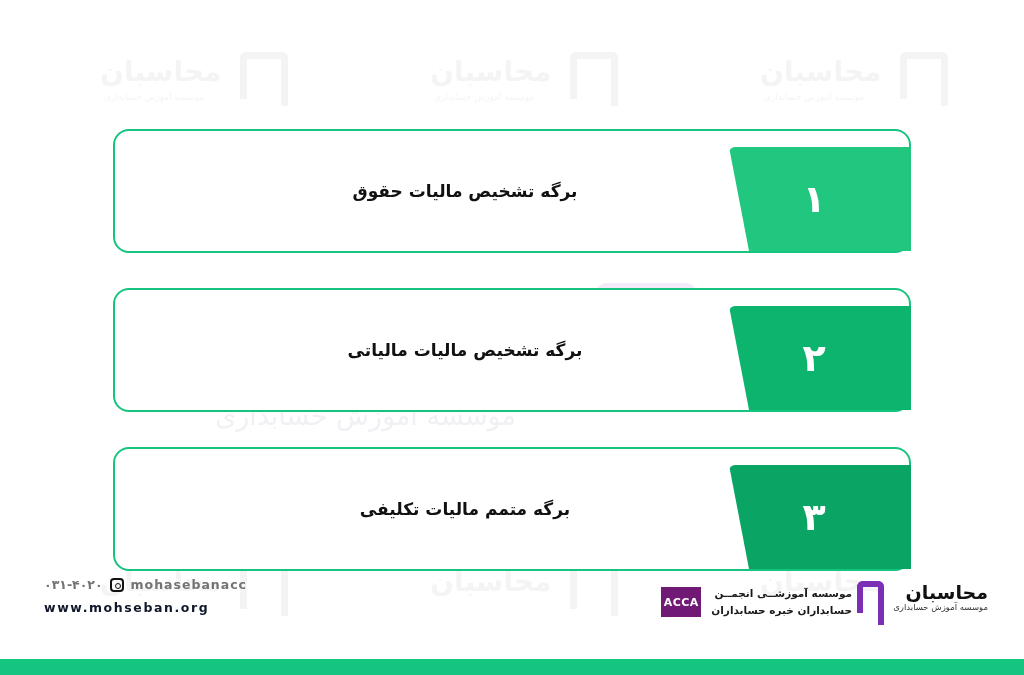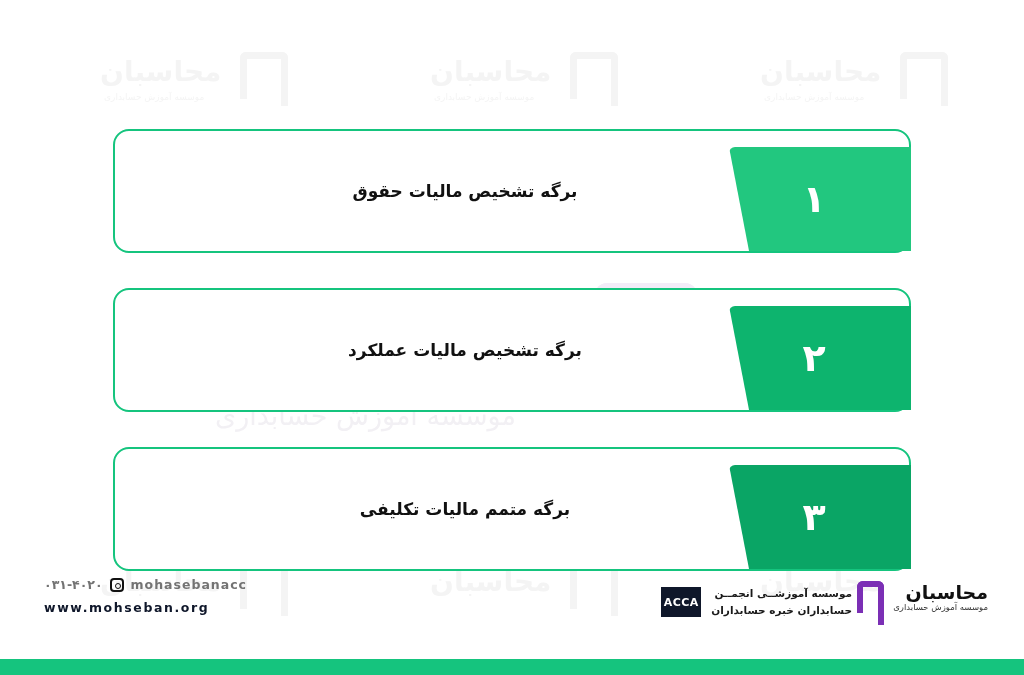--- a/index.html
+++ b/index.html
@@ -243,21 +243,21 @@
     right: 172px;
     top: 22px;
     display: flex;
     align-items: center;
     gap: 10px;
     direction: rtl;
   }
   .acca-badge {
     width: 40px;
     height: 30px;
-    background: #0f172a;
+    background: #701a75;
     color: #fff;
     font-size: 11px;
     font-weight: bold;
     display: flex;
     align-items: center;
     justify-content: center;
     letter-spacing: .5px;
   }
   .acca-text {
     font-size: 10.5px;
@@ -340,21 +340,21 @@
       <span>۱</span>
     </div>
     <div class="row-label">برگه تشخیص مالیات حقوق</div>
   </div>
 
   <div class="row row-2">
     <div class="row-card"></div>
     <div class="num-tag tag-2">
       <span>۲</span>
     </div>
-    <div class="row-label">برگه تشخیص مالیات عملکرد</div>
+    <div class="row-label">برگه تشخیص مالیات مالیاتی</div>
   </div>
 
   <div class="row row-3">
     <div class="row-card"></div>
     <div class="num-tag tag-3">
       <span>۳</span>
     </div>
     <div class="row-label">برگه متمم مالیات تکلیفی</div>
   </div>
 

